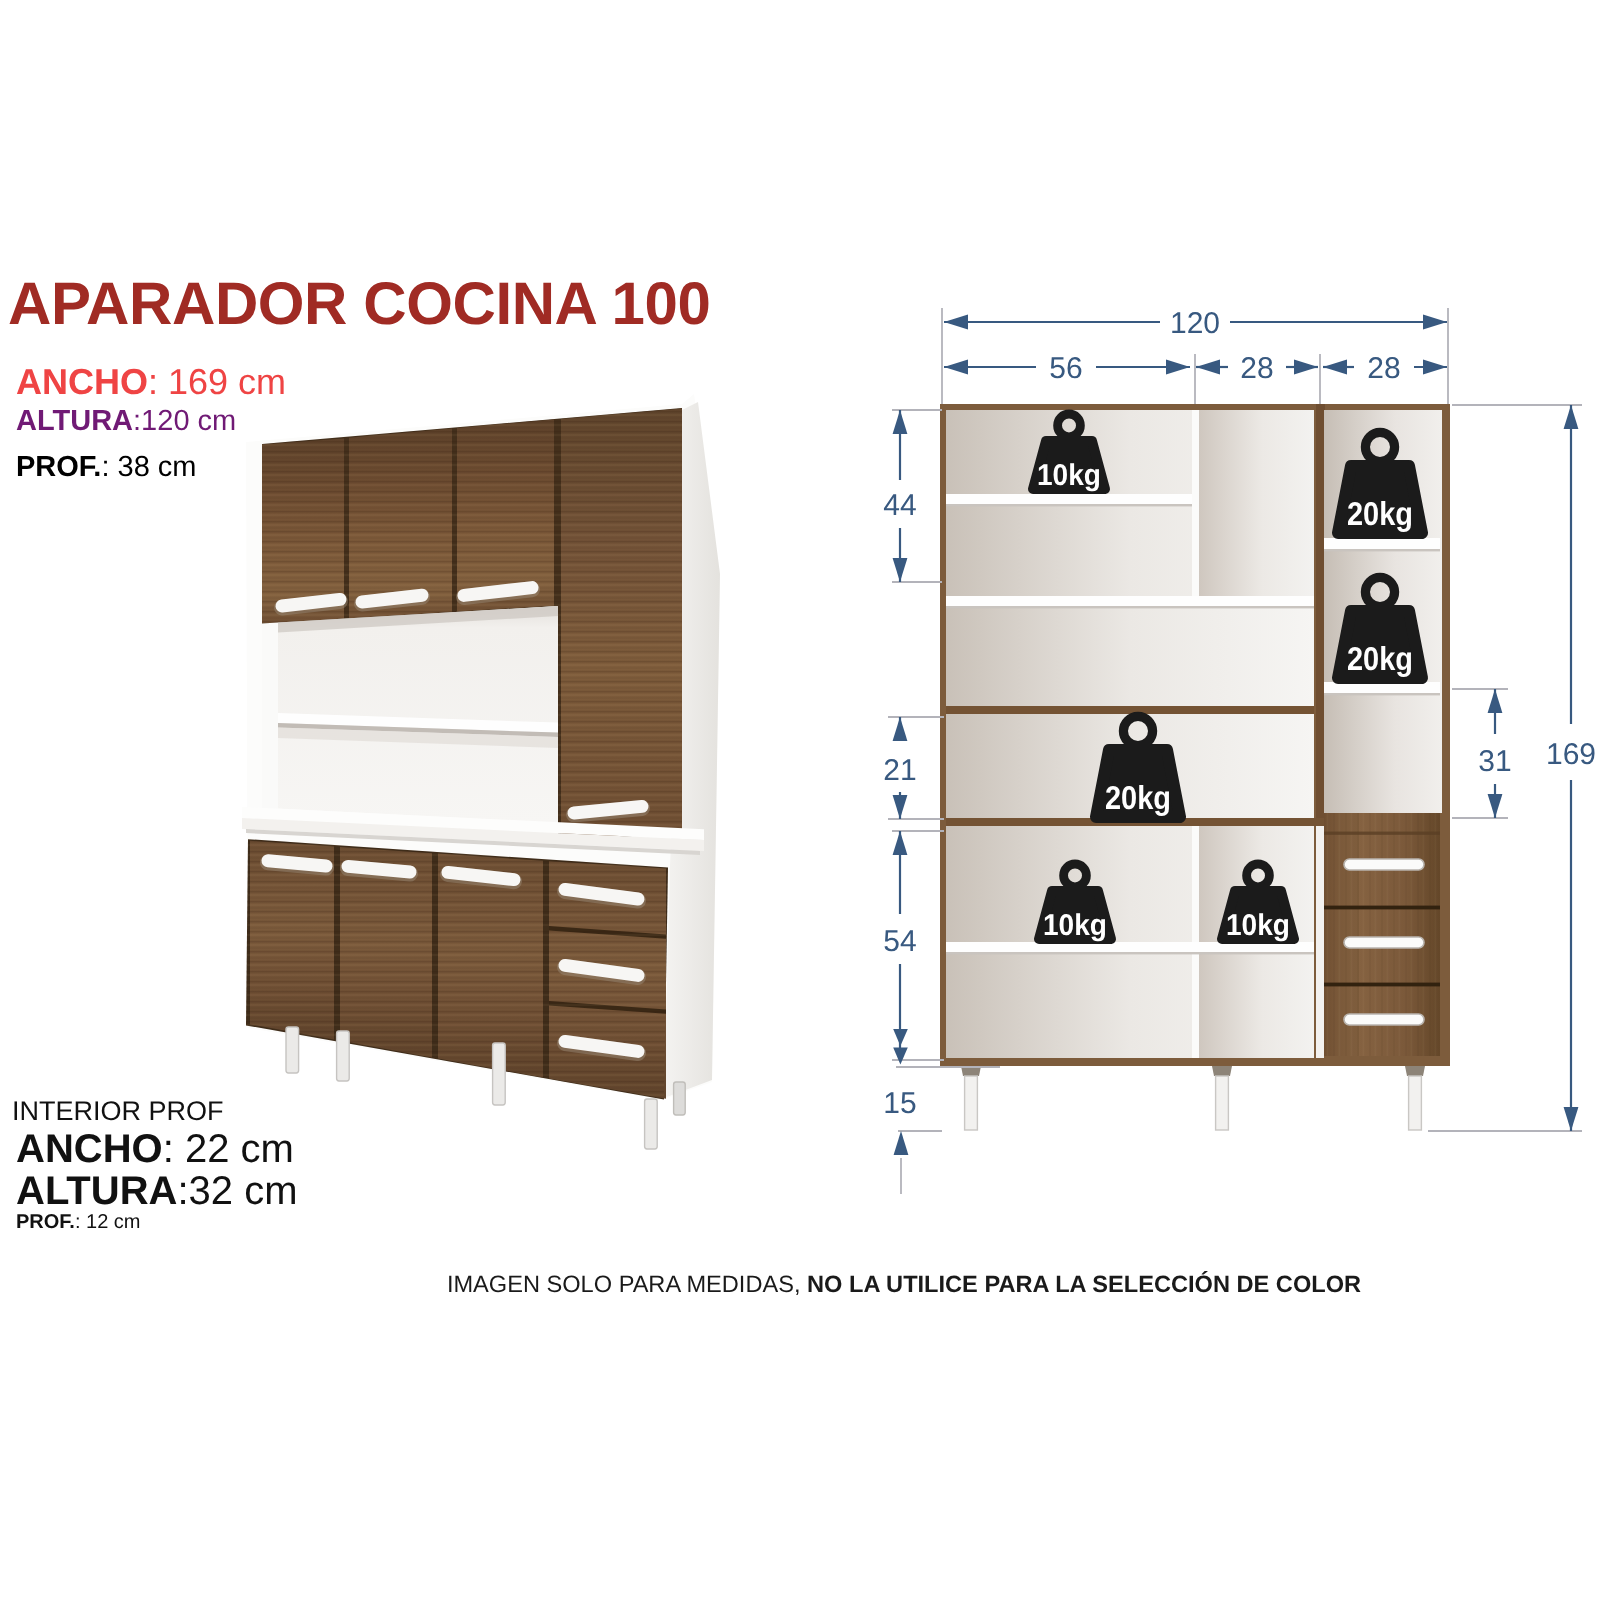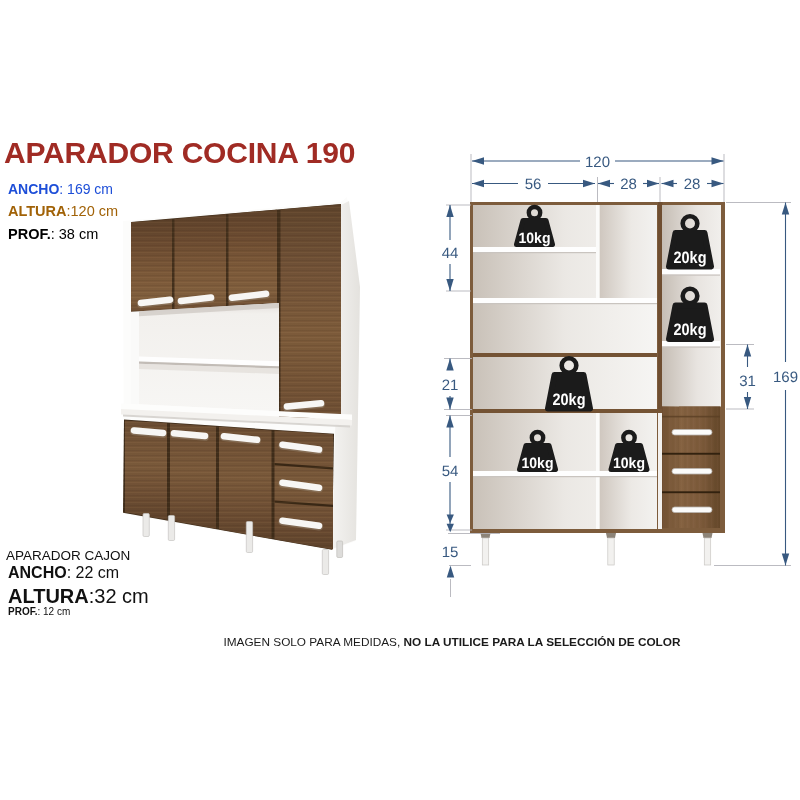--- a/index.html
+++ b/index.html
@@ -3,31 +3,31 @@
 <meta charset="utf-8">
 <style>
 html,body{margin:0;padding:0;background:#fff}
 body{-webkit-font-smoothing:antialiased;width:800px;height:800px;position:relative;overflow:hidden;font-family:"Liberation Sans",sans-serif}
 .abs{position:absolute}
 svg text{text-rendering:geometricPrecision;-webkit-font-smoothing:antialiased}
 </style>
 </head>
 <body>
 
-<div class="abs" style="left:4px;top:136px;font-size:30px;font-weight:bold;color:#a02b24;letter-spacing:-0.2px;white-space:nowrap">APARADOR COCINA 190</div>
-
-<div class="abs" style="left:8px;top:181px;font-size:14px;color:#1d4ed8;white-space:nowrap"><b>ANCHO</b>: 169 cm</div>
-
-<div class="abs" style="left:8px;top:203px;font-size:14.5px;color:#a16207;white-space:nowrap"><b>ALTURA</b>:120 cm</div>
+<div class="abs" style="left:4px;top:136px;font-size:30px;font-weight:bold;color:#a02b24;letter-spacing:-0.2px;white-space:nowrap">APARADOR COCINA 100</div>
+
+<div class="abs" style="left:8px;top:181px;font-size:18px;color:#ef4444;white-space:nowrap"><b>ANCHO</b>: 169 cm</div>
+
+<div class="abs" style="left:8px;top:203px;font-size:14.5px;color:#701a75;white-space:nowrap"><b>ALTURA</b>:120 cm</div>
 
 <div class="abs" style="left:8px;top:226px;font-size:14.5px;color:#000000;white-space:nowrap"><b>PROF.</b>: 38 cm</div>
 
-<div class="abs" style="left:6px;top:548px;font-size:13.5px;color:#111;white-space:nowrap">APARADOR CAJON</div>
-
-<div class="abs" style="left:8px;top:564px;font-size:16px;color:#111;white-space:nowrap"><b>ANCHO</b>: 22 cm</div>
+<div class="abs" style="left:6px;top:548px;font-size:13.5px;color:#111;white-space:nowrap">INTERIOR PROF</div>
+
+<div class="abs" style="left:8px;top:564px;font-size:20px;color:#111;white-space:nowrap"><b>ANCHO</b>: 22 cm</div>
 
 <div class="abs" style="left:8px;top:585px;font-size:20px;color:#111;white-space:nowrap"><b>ALTURA</b>:32 cm</div>
 
 <div class="abs" style="left:8px;top:606px;font-size:10px;color:#111;white-space:nowrap"><b>PROF.</b>: 12 cm</div>
 
 <div class="abs" style="left:0;top:635px;width:900px;text-align:center;font-size:11.8px;color:#1a1a1a;white-space:nowrap"><span style="margin-left:4px">IMAGEN SOLO PARA MEDIDAS, <b>NO LA UTILICE PARA LA SELECCIÓN DE COLOR</b></span></div>
 
 <svg class="abs" style="left:108px;top:190px" width="262" height="392" viewBox="108 190 262 392">
 <defs>
 <linearGradient id="wtop" x1="0" y1="0" x2="0" y2="1">

